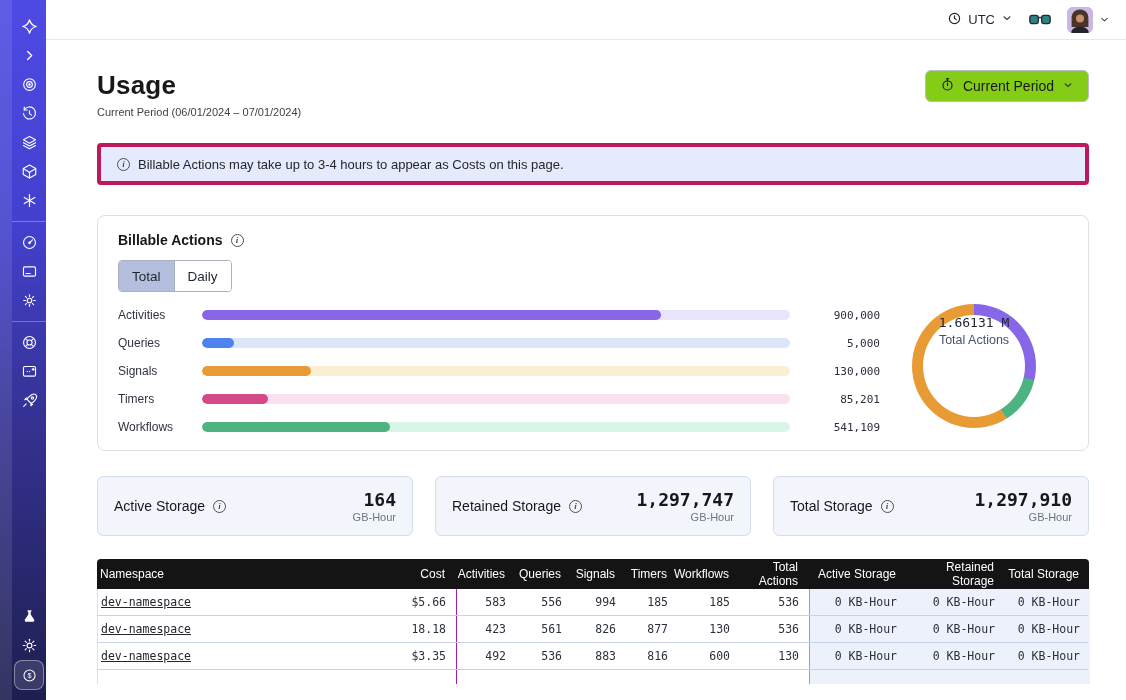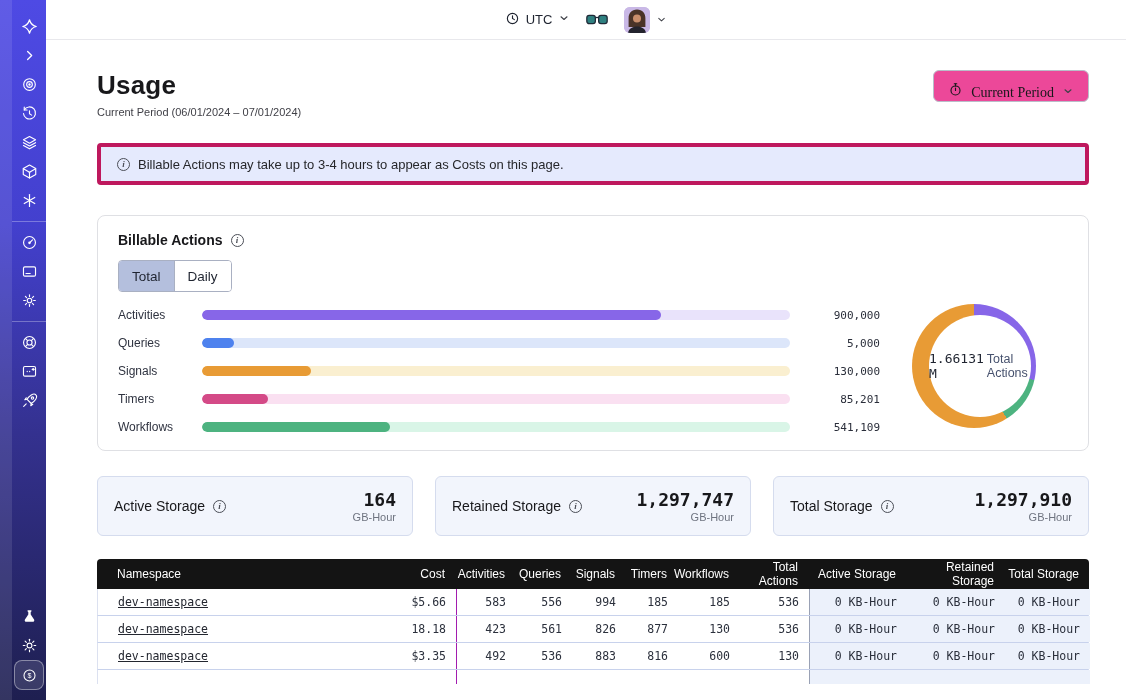--- a/index.html
+++ b/index.html
@@ -18,35 +18,35 @@
     justify-content:center; color:#fff; cursor:pointer; flex:0 0 auto; }
   .sb-div { width:34px; height:1px; background:rgba(255,255,255,0.30); margin:6px 0; }
   .sb-spacer { flex:1; }
   .sb-btn.active-wrap { width:30px; height:30px; border:1px solid rgba(255,255,255,0.40);
     background:rgba(255,255,255,0.12); border-radius:8px; margin-bottom:10px; }
   .sb-btn svg { display:block; }
 
   
   .main { position:absolute; left:46px; top:0; width:1080px; height:700px; background:#fff; }
   .topbar { height:40px; border-bottom:1px solid #E8E8EC; display:flex;
-    align-items:center; justify-content:center; gap:16px; }
+    align-items:center; justify-content:flex-end; padding-right:16px; gap:16px; }
   .tz-btn { display:flex; align-items:center; gap:6px; font-size:13px; color:#1F2430;
     cursor:pointer; }
   .glasses-btn { display:flex; align-items:center; cursor:pointer; }
   .user-btn { display:flex; align-items:center; gap:6px; cursor:pointer; }
   .avatar { width:26px; height:26px; border-radius:6px; overflow:hidden; background:#C9B8E6; }
 
   
   .content { padding:30px 37px 0 51px; }
   .head-row { display:flex; justify-content:space-between; align-items:flex-start; }
   h1 { font-size:26px; line-height:30px; font-weight:700; color:#18181B; letter-spacing:.2px; }
   .subtitle { margin-top:6px; font-size:11px; line-height:13px; color:#3F3F46; }
-  .period-btn { display:flex; align-items:flex-end; gap:8px; height:32px; padding:0 14px;
-    border:1px solid #B9BDC9; border-radius:6px; background:#ec4899; font-size:14px;
-    color:#18181B; cursor:pointer;font-family:Liberation Serif, serif; }
+  .period-btn { display:flex; align-items:center; gap:8px; height:32px; padding:0 14px;
+    border:1px solid #B9BDC9; border-radius:6px; background:#84cc16; font-size:14px;
+    color:#18181B; cursor:pointer; }
 
   .banner { margin-top:24px; height:42px; background:#E5EAFD; border:4px solid #be185d;
     border-radius:4px; display:flex; align-items:center; padding:0 16px; gap:8px;
     font-size:13px; color:#26272B; }
 
   .info-dot { width:13px; height:13px; border:1.2px solid #4B4E57; border-radius:50%;
     display:inline-flex; align-items:center; justify-content:center; flex:0 0 auto;
     color:#4B4E57; cursor:pointer; }
   .info-dot::after { content:"i"; font:italic 600 9px "Liberation Serif", serif; }
 
@@ -68,23 +68,23 @@
     gap:16px; margin-bottom:14px; }
   .bar-row:last-child { margin-bottom:0; }
   .bar-label { font-size:12px; color:#2F3340; }
   .bar-track { position:relative; height:10px; border-radius:5px; overflow:hidden; }
   .bar-fill { position:absolute; left:0; top:0; height:10px; border-radius:5px; }
   .bar-value { font-size:11px; color:#2A2E3A; text-align:right;
     font-family:"DejaVu Sans Mono", monospace; }
 
   .donut-wrap { width:188px; display:flex; align-items:center; justify-content:center; }
   .donut-ring { width:124px; height:124px; border-radius:50%; position:relative; }
-  .donut-hole { position:absolute; left:17px; top:11px; width:102px; height:102px;
-    border-radius:50%; background:#fff; display:flex; flex-direction:row;
-    align-items:center; justify-content:center; gap:3px; }
+  .donut-hole { position:absolute; left:11px; top:11px; width:102px; height:102px;
+    border-radius:50%; background:#fff; display:flex; flex-direction:column;
+    align-items:center; gap:3px; }
   .donut-value { font-size:13px; color:#1F2430; font-family:"DejaVu Sans Mono", monospace; }
   .donut-label { font-size:12.5px; color:#47526E; }
 
   
   .storage-row { margin-top:25px; display:flex; gap:22px; }
   .st-card { flex:1; height:60px; background:#F2F5FC; border:1px solid #D5DCEE;
     border-radius:6px; display:flex; align-items:center; justify-content:space-between;
     padding:0 16px; }
   .st-label { display:flex; align-items:center; gap:8px; font-size:14px; color:#18181B; }
   .st-right { text-align:right; }
@@ -94,21 +94,21 @@
 
   
   .table { margin-top:23px; }
   .t-grid { display:grid;
     grid-template-columns:268px 90px 60px 56px 54px 52px 62px 69px 98px 98px 85px; }
   .t-head { background:#141414; border-radius:4px 4px 0 0; height:30px; }
   .t-head .t-cell { color:#fff; font-size:12px; font-weight:500; display:flex;
     align-items:center; }
   .t-cell { padding-right:10px; justify-content:flex-end; text-align:right;
     display:flex; align-items:center; }
-  .t-cell.first { justify-content:flex-start; text-align:left; padding-left:20px;
+  .t-cell.first { justify-content:flex-start; text-align:left; padding-left:3px;
     padding-right:0; }
   .t-row { height:27px; border-bottom:1px solid #C8D2EC; border-left:1px solid #DCE1F0;
     border-right:1px solid #DCE1F0; background:#fff;
     font-family:"DejaVu Sans Mono", monospace; font-size:11.5px; color:#2B303C; }
   .t-row .t-cell.sep { border-left:1px solid #a21caf; }
   .t-row .t-cell.store { background:#ECF1FB; }
   .t-row .t-cell.store.sep { border-left:1px solid #99A1B5; }
   .ns-link { color:#23262F; text-decoration:underline; cursor:pointer; }
   .t-row.partial { height:14px; border-bottom:none; }
 </style>

